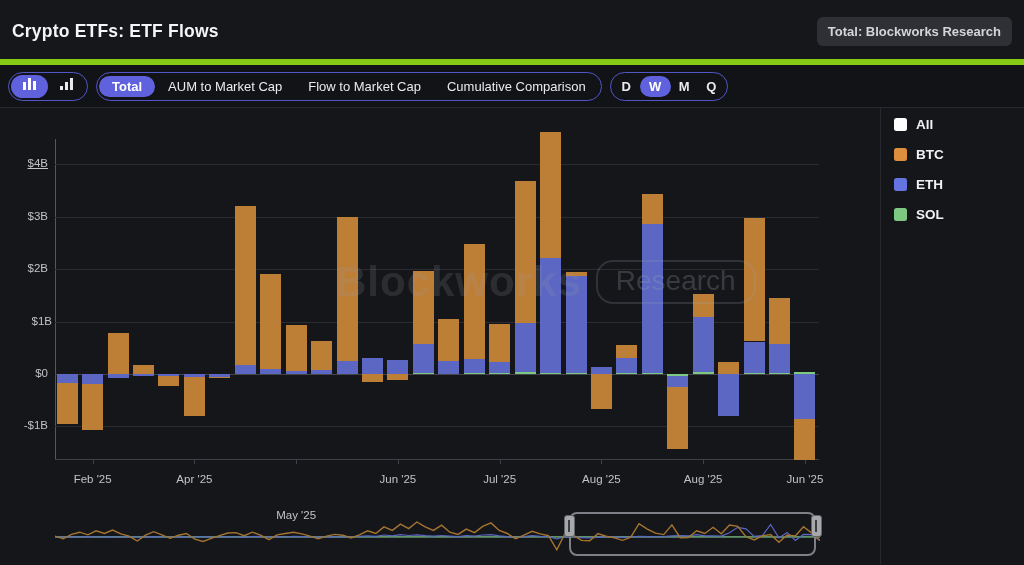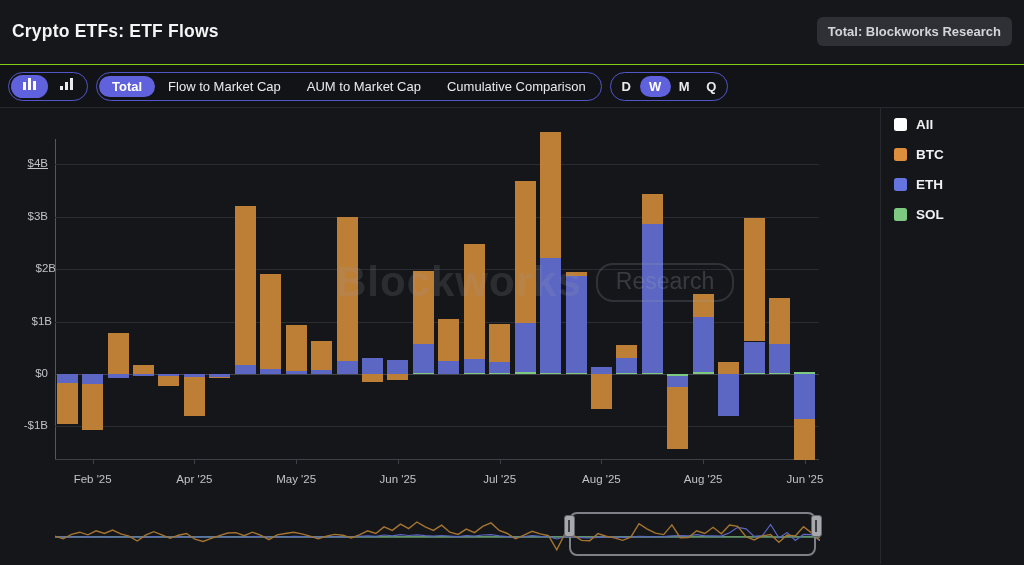--- a/index.html
+++ b/index.html
@@ -4,21 +4,21 @@
 <style>
   * { box-sizing: border-box; margin: 0; padding: 0; }
   html,body { width:1024px; height:565px; overflow:hidden; }
   body {
     background:#151619;
     font-family:"Liberation Sans","DejaVu Sans",sans-serif;
     color:#e9eaec;
     position:relative;
   }
   
-  .header { position:relative; height:65px; border-bottom:1px solid #84cc16; background:#16171a; }
+  .header { position:relative; height:65px; border-bottom:6px solid #84cc16; background:#16171a; }
   .page-title { position:absolute; left:12px; top:21px; font-size:17.5px; font-weight:bold; color:#f4f5f6; letter-spacing:.2px; }
   .source-badge { position:absolute; right:12px; top:17px; background:#2f3036; border-radius:6px;
     padding:7px 11px; font-size:13px; font-weight:bold; color:#d4d5d9; }
   
   .toolbar { position:relative; height:43px; background:#121317; border-bottom:1px solid #27282d;
     display:flex; align-items:center; padding-left:8px; gap:8px; }
   .group { display:flex; align-items:center; border:1px solid #5256c9; border-radius:999px; padding:2px; height:29px; }
   .icon-btn { display:flex; align-items:center; justify-content:center; width:37px; height:23px; border-radius:999px; cursor:pointer; }
   .icon-btn.active { background:#6062dd; }
   .tab { padding:3px 13px; font-size:13px; color:#e9eaec; border-radius:999px; cursor:pointer; white-space:nowrap; }
@@ -40,21 +40,21 @@
   .gridline.zero { background:#43454b; }
   .axis-left { position:absolute; left:55px; top:31px; width:1px; height:320px; background:#55575e; }
   .axis-bottom { position:absolute; left:55px; top:351px; width:764px; height:1px; background:#3f4146; }
   .y-label { position:absolute; width:48px; text-align:right; font-size:11.5px; color:#c2c3c7; }
   .x-label { position:absolute; width:64px; text-align:center; font-size:11.5px; color:#c2c3c7; top:365px; }
   .x-tick { position:absolute; top:352px; width:1px; height:4px; background:#3f4146; }
   .bar-seg { position:absolute; cursor:pointer; }
   
   .watermark { position:absolute; left:336px; top:150px; display:flex; align-items:center; pointer-events:none; }
   .wm-brand { font-size:42px; font-weight:bold; color:rgba(160,163,173,0.17); letter-spacing:1px; }
-  .wm-badge { margin-left:14px; font-size:23px; color:rgba(160,163,173,0.26); border:2px solid rgba(160,163,173,0.20);
+  .wm-badge { margin-left:14px; font-size:28px; color:rgba(160,163,173,0.26); border:2px solid rgba(160,163,173,0.20);
     border-radius:17px; padding:3px 18px 5px 18px; }
   
   .nav { position:absolute; left:55px; top:396px; width:765px; height:56px; }
   .nav svg { position:absolute; left:0; top:0; }
   .nav-window { position:absolute; top:8px; height:44px; border:2px solid #7d8087; border-radius:8px; }
   .nav-handle { position:absolute; top:11px; width:11px; height:22px; background:#a6a8ae; border:1px solid #64666c;
     border-radius:3px; cursor:ew-resize; display:flex; align-items:center; justify-content:center; }
   .nav-handle span { display:block; width:1.5px; height:12px; background:#3c3d42; }
 </style>
 </head>
@@ -81,22 +81,22 @@
         <svg width="15" height="14" viewBox="0 0 15 14">
           <rect x="1" y="9" width="3" height="4" fill="#e9eaec"></rect>
           <rect x="6" y="5" width="3" height="8" fill="#e9eaec"></rect>
           <rect x="11" y="1" width="3" height="12" fill="#e9eaec"></rect>
         </svg>
       </span>
     </div>
   </div>
   <div class="group" id="views-group">
       <div class="tab active">Total</div>
+      <div class="tab">AUM to Market Cap</div>
       <div class="tab">Flow to Market Cap</div>
-      <div class="tab">AUM to Market Cap</div>
       <div class="tab">Cumulative Comparison</div>
     </div>
   <div class="group" id="periods-group">
       <div class="period">D</div>
       <div class="period active">W</div>
       <div class="period">M</div>
       <div class="period">Q</div>
     </div>
 </div>
 
@@ -199,30 +199,30 @@
         <div class="nav-window" style="left: 514.08px; width: 247.095px;"></div>
         <div class="nav-handle" style="left: 508.58px;">
           <span></span>
         </div>
         <div class="nav-handle" style="left: 755.675px;">
           <span></span>
         </div>
       </div>
   <div class="y-label" style="top: 49.4px; left: 0px; text-decoration: underline;">$4B</div>
       <div class="y-label" style="top: 101.8px; left: 0px;">$3B</div>
-      <div class="y-label" style="top: 154.2px; left: 8px;">$2B</div>
+      <div class="y-label" style="top: 154.2px; left: 0px;">$2B</div>
       <div class="y-label" style="top: 206.6px; left: 4px;">$1B</div>
       <div class="y-label" style="top: 259px; left: 0px;">$0</div>
       <div class="y-label" style="top: 311.4px; left: 0px;">-$1B</div>
       <div class="x-tick" style="left: 92.64px;"></div>
       <div class="x-label" style="left: 60.64px;">Feb '25</div>
       <div class="x-tick" style="left: 194.4px;"></div>
       <div class="x-label" style="left: 162.4px;">Apr '25</div>
       <div class="x-tick" style="left: 296.16px;"></div>
-      <div class="x-label" style="left: 264.16px;">May '25</div>
+      <div class="x-label" style="left: 264.16px; margin-top: 36px;">May '25</div>
       <div class="x-tick" style="left: 397.92px;"></div>
       <div class="x-label" style="left: 365.92px;">Jun '25</div>
       <div class="x-tick" style="left: 499.68px;"></div>
       <div class="x-label" style="left: 467.68px;">Jul '25</div>
       <div class="x-tick" style="left: 601.44px;"></div>
       <div class="x-label" style="left: 569.44px;">Aug '25</div>
       <div class="x-tick" style="left: 703.2px;"></div>
       <div class="x-label" style="left: 671.2px;">Aug '25</div>
       <div class="x-tick" style="left: 804.96px;"></div>
       <div class="x-label" style="left: 772.96px;">Jun '25</div>

